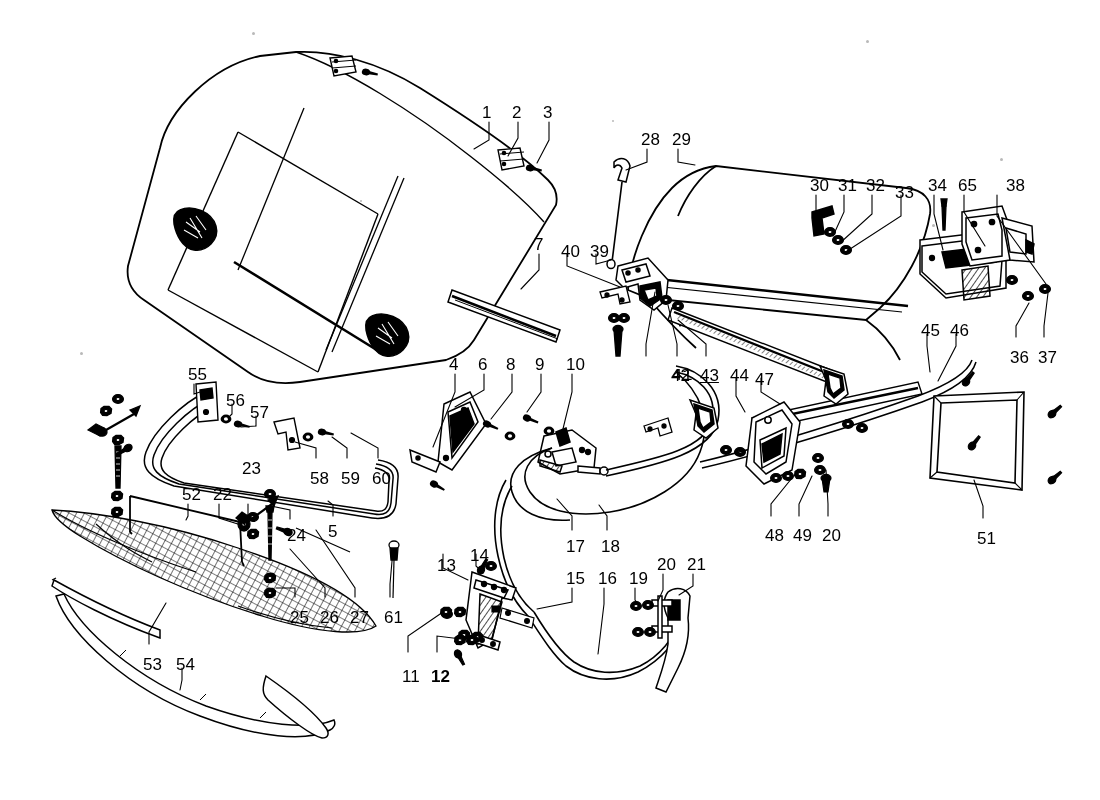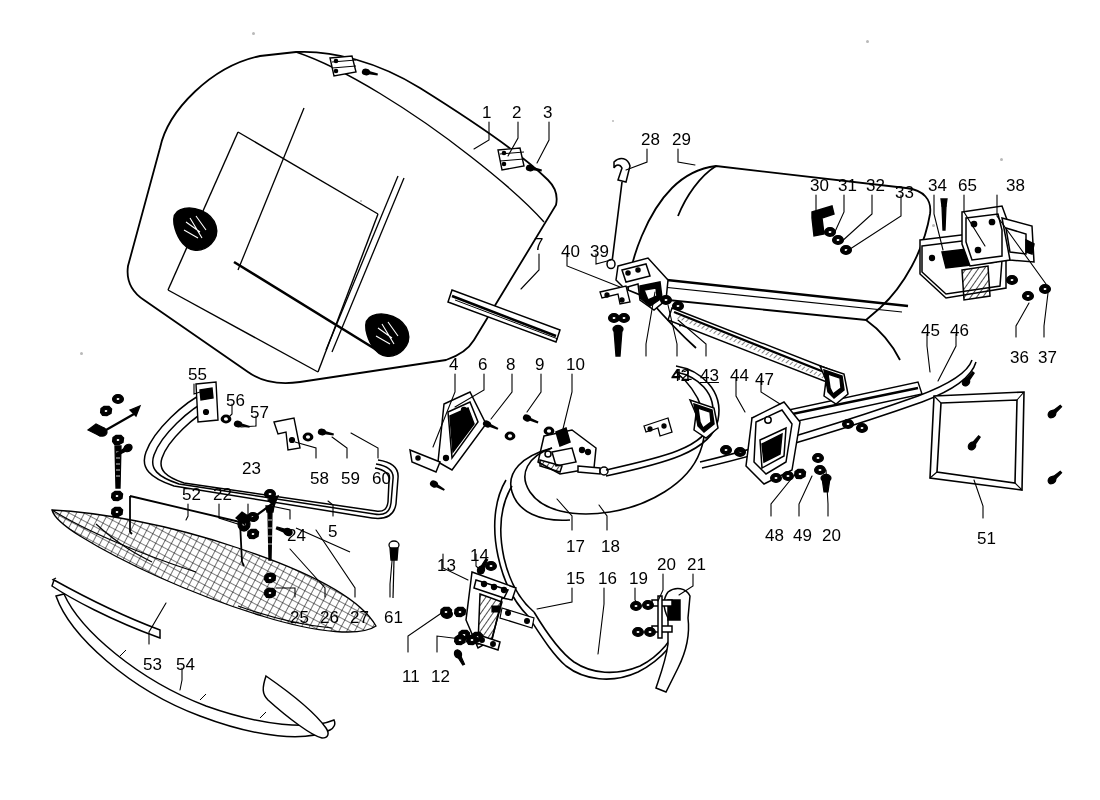--- a/index.html
+++ b/index.html
@@ -641,21 +641,21 @@
       <div class="lbl" style="left: 512px; top: 104px;">2</div>
       <div class="lbl" style="left: 543px; top: 104px;">3</div>
       <div class="lbl" style="left: 449px; top: 356px;">4</div>
       <div class="lbl" style="left: 328px; top: 523px;">5</div>
       <div class="lbl" style="left: 478px; top: 356px;">6</div>
       <div class="lbl" style="left: 534px; top: 236px;">7</div>
       <div class="lbl" style="left: 506px; top: 356px;">8</div>
       <div class="lbl" style="left: 535px; top: 356px;">9</div>
       <div class="lbl" style="left: 566px; top: 356px;">10</div>
       <div class="lbl" style="left: 402px; top: 668px;">11</div>
-      <div class="lbl" style="left: 431px; top: 668px;">12</div>
+      <div class="lbl" style="left: 431px; top: 668px; font-weight: bold;">12</div>
       <div class="lbl" style="left: 437px; top: 557px;">13</div>
       <div class="lbl" style="left: 470px; top: 536px; margin-top: 11px;">14</div>
       <div class="lbl" style="left: 566px; top: 570px;">15</div>
       <div class="lbl" style="left: 598px; top: 570px;">16</div>
       <div class="lbl" style="left: 566px; top: 538px;">17</div>
       <div class="lbl" style="left: 601px; top: 538px;">18</div>
       <div class="lbl" style="left: 629px; top: 570px;">19</div>
       <div class="lbl" style="left: 657px; top: 556px;">20</div>
       <div class="lbl" style="left: 687px; top: 556px;">21</div>
       <div class="lbl" style="left: 213px; top: 486px;">22</div>

